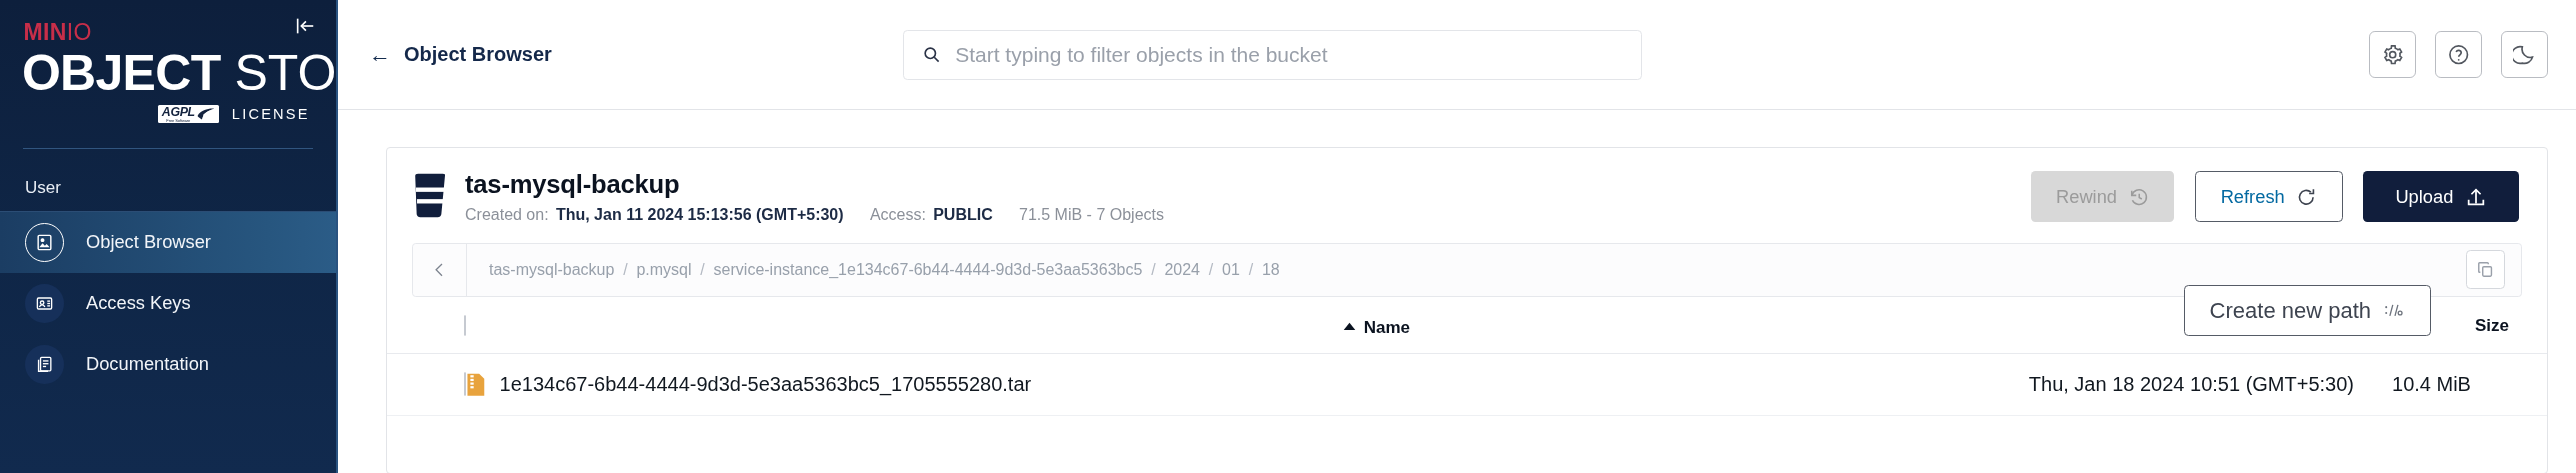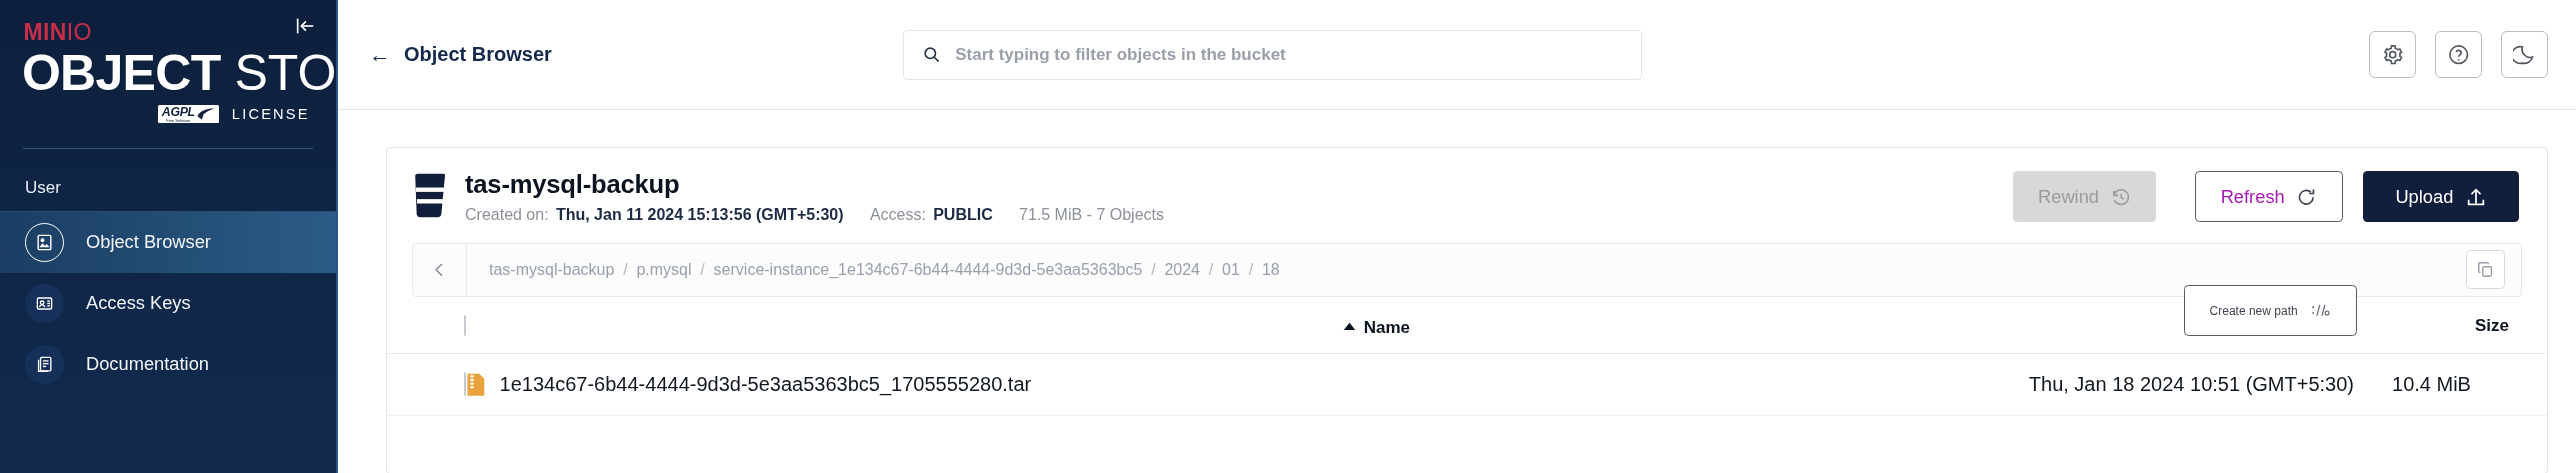--- a/index.html
+++ b/index.html
@@ -101,23 +101,22 @@
     color: #14284a; font-size: 20px; font-weight: bold; white-space: nowrap;
   }
   .search-wrap { flex: 0 0 739px; margin-left: 227px; }
   .search-box {
     height: 50px; border: 1.5px solid #e3e5e9; border-radius: 4.4px;
     display: flex; align-items: center; gap: 14.6px; padding: 0 17.6px;
     background: #fff;
   }
   .search-box input {
     border: none; outline: none; flex: 1 1 auto;
-    font-size: 17px; color: #333; font-family: "Liberation Sans", sans-serif;
+    font-size: 21px; color: #333; font-family: "Liberation Sans", sans-serif;
     background: transparent;
-    font-weight: bold;
   }
   .search-box input::placeholder { color: #9aa0aa; }
   .top-actions {
     margin-left: auto; display: flex; align-items: center; gap: 19px;
   }
   .icon-btn {
     width: 47px; height: 47px; border: 1.5px solid #b9bcc2;
     border-radius: 5.9px; background: #fff; cursor: pointer;
     display: flex; align-items: center; justify-content: center;
   }
@@ -147,21 +146,21 @@
     margin-left: auto; display: flex; align-items: flex-end; gap: 20.5px;
   }
   .btn {
     height: 51px; border-radius: 4.4px; display: flex; align-items: center;
     justify-content: center; gap: 11.7px; font-size: 18.3px; cursor: pointer;
     padding: 0 25px; white-space: nowrap;
   }
   .btn-rewind {
     background: #d8d8d8; color: #9b9b9b; border: none; cursor: default;
   }
-  .btn-refresh { background: #fff; color: #a21caf; border: 1.5px solid #555b66; margin-left: 18px; }
+  .btn-refresh { background: #fff; color: #0369a1; border: 1.5px solid #555b66; }
   .btn-upload {
     background: #111e3c; color: #ffffff; border: none; padding: 0 32px;
   }
 
   .pathbar {
     margin: 0 25px; height: 54px;
     border: 1.5px solid #e6e8ec; border-radius: 3.7px;
     display: flex; align-items: center; background: #fcfcfd;
   }
   .path-back {
@@ -176,21 +175,21 @@
   .crumb { cursor: pointer; }
   .crumb-sep { padding: 0 8.8px; color: #b4bac3; }
   .copy-btn {
     width: 39px; height: 39px; border: 1.5px solid #d5d8dd; border-radius: 4.4px;
     display: flex; align-items: center; justify-content: center;
     margin-right: 16px; cursor: pointer; background: #fff; flex: 0 0 39px;
   }
   .newpath-wrap { padding-left: 14.6px; display: flex; align-items: center; }
   .btn-newpath {
     height: 51px; border: 1.5px solid #555b66; border-radius: 4.4px;
-    background: #fff; color: #3e4450; font-size: 12px;
+    background: #fff; color: #3e4450; font-size: 22px;
     display: flex; align-items: center; gap: 13px; padding: 0 25px;
     cursor: pointer; white-space: nowrap;
   }
 
   table { width: 100%; border-collapse: collapse; margin-top: 19px; }
   th, td { text-align: right; font-weight: normal; }
   thead th {
     font-size: 17px; color: #0b1320; font-weight: bold;
     padding: 0 0 16px 0; border-bottom: 1.5px solid #e8eaee;
   }

